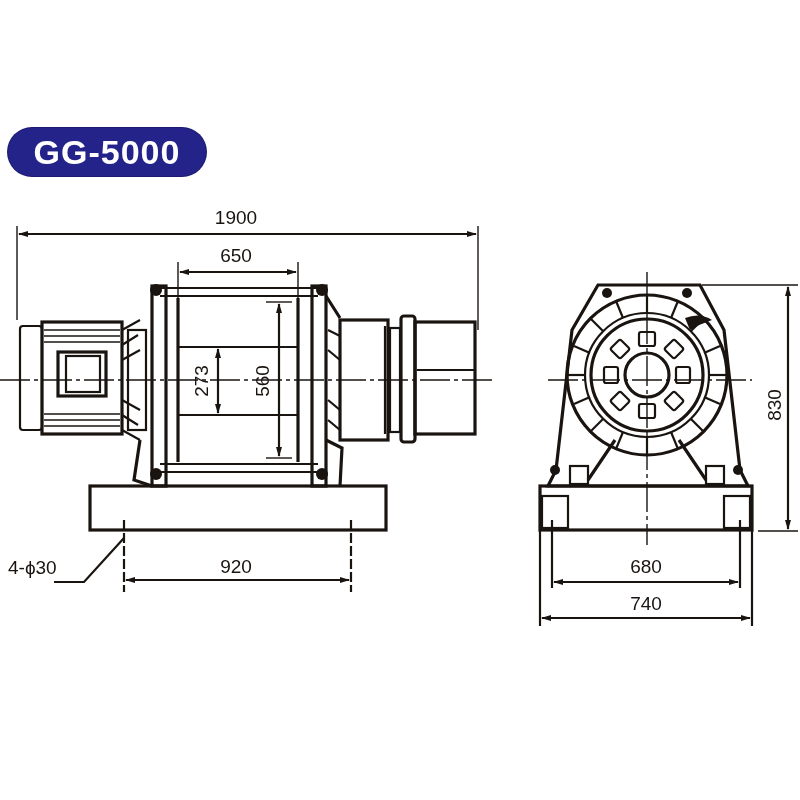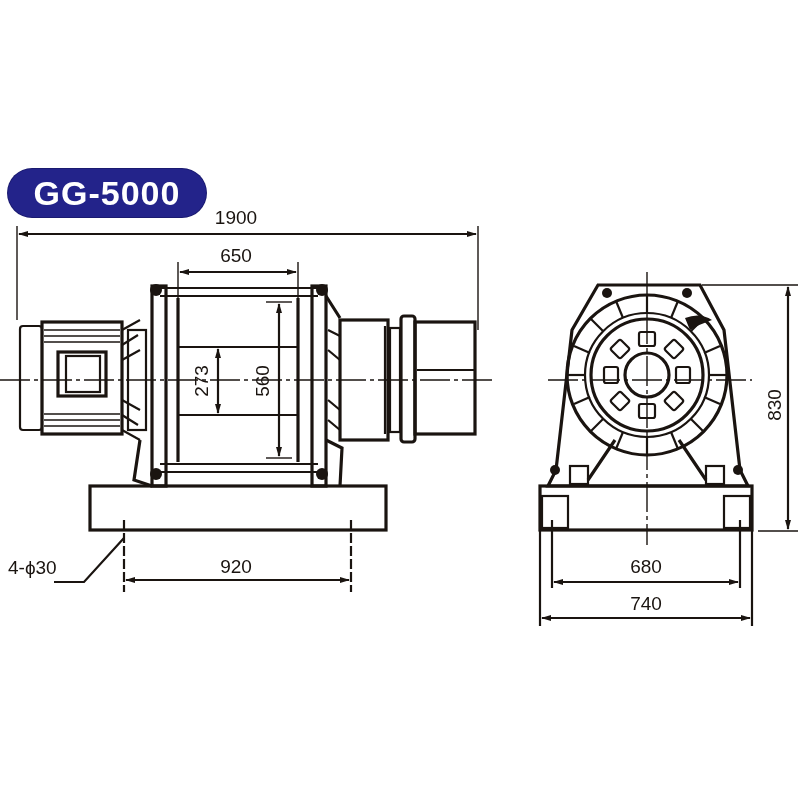--- a/index.html
+++ b/index.html
@@ -4,21 +4,20 @@
   <style>
     html, body { margin: 0; padding: 0; background: #ffffff; }
     body { width: 800px; height: 800px; position: relative; overflow: hidden; font-family: "Liberation Sans", sans-serif; }
     .badge {
       position: absolute; left: 8px; top: 128px; width: 198px; height: 48px;
       background: #23238a; border-radius: 24px;
       display: flex; align-items: center; justify-content: center;
       color: #ffffff; font-weight: bold; font-size: 34px; letter-spacing: 1px;
       font-family: "Liberation Sans", sans-serif;
       box-shadow: 0 0 0 1px #1a1a70;
-      margin-top: 41px;
     }
     svg.drawing { position: absolute; left: 0; top: 0; width: 800px; height: 800px; }
     .dim-text { font-family: "Liberation Sans", sans-serif; font-size: 19px; fill: #1a1410; }
     .ln { stroke: #1a1410; fill: none; }
     .thick { stroke-width: 3.2; }
     .med { stroke-width: 2.2; }
     .thin { stroke-width: 1.4; }
     .fill-dark { fill: #1a1410; }
   </style>
 </head>

